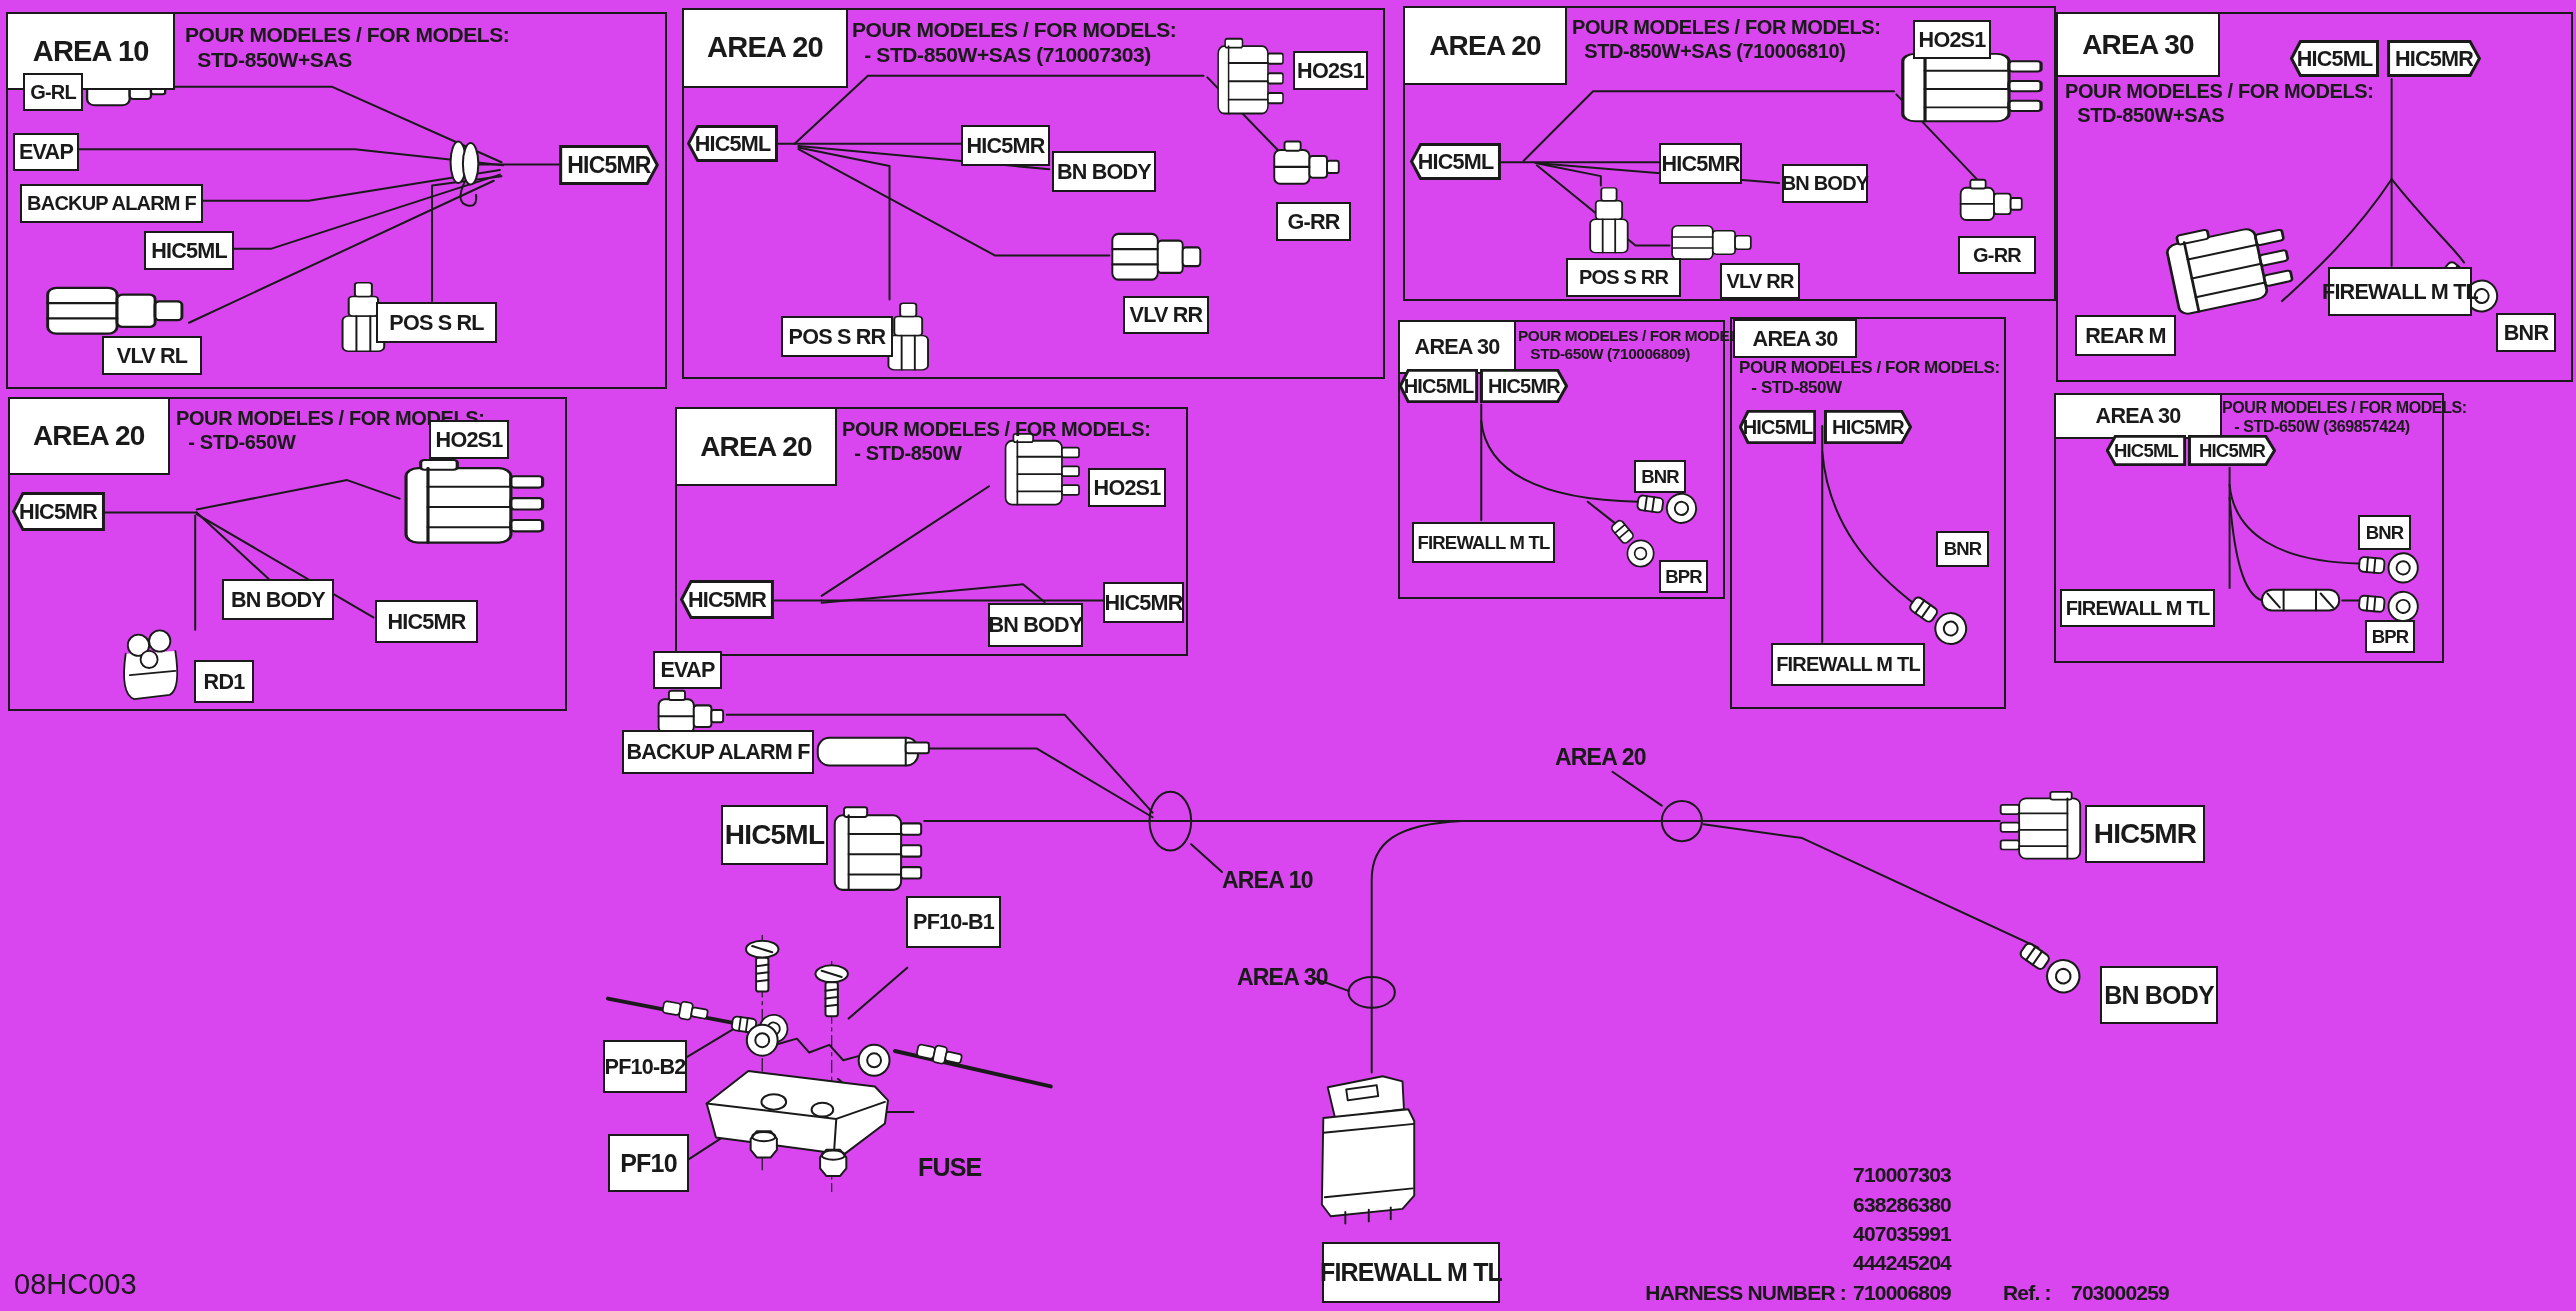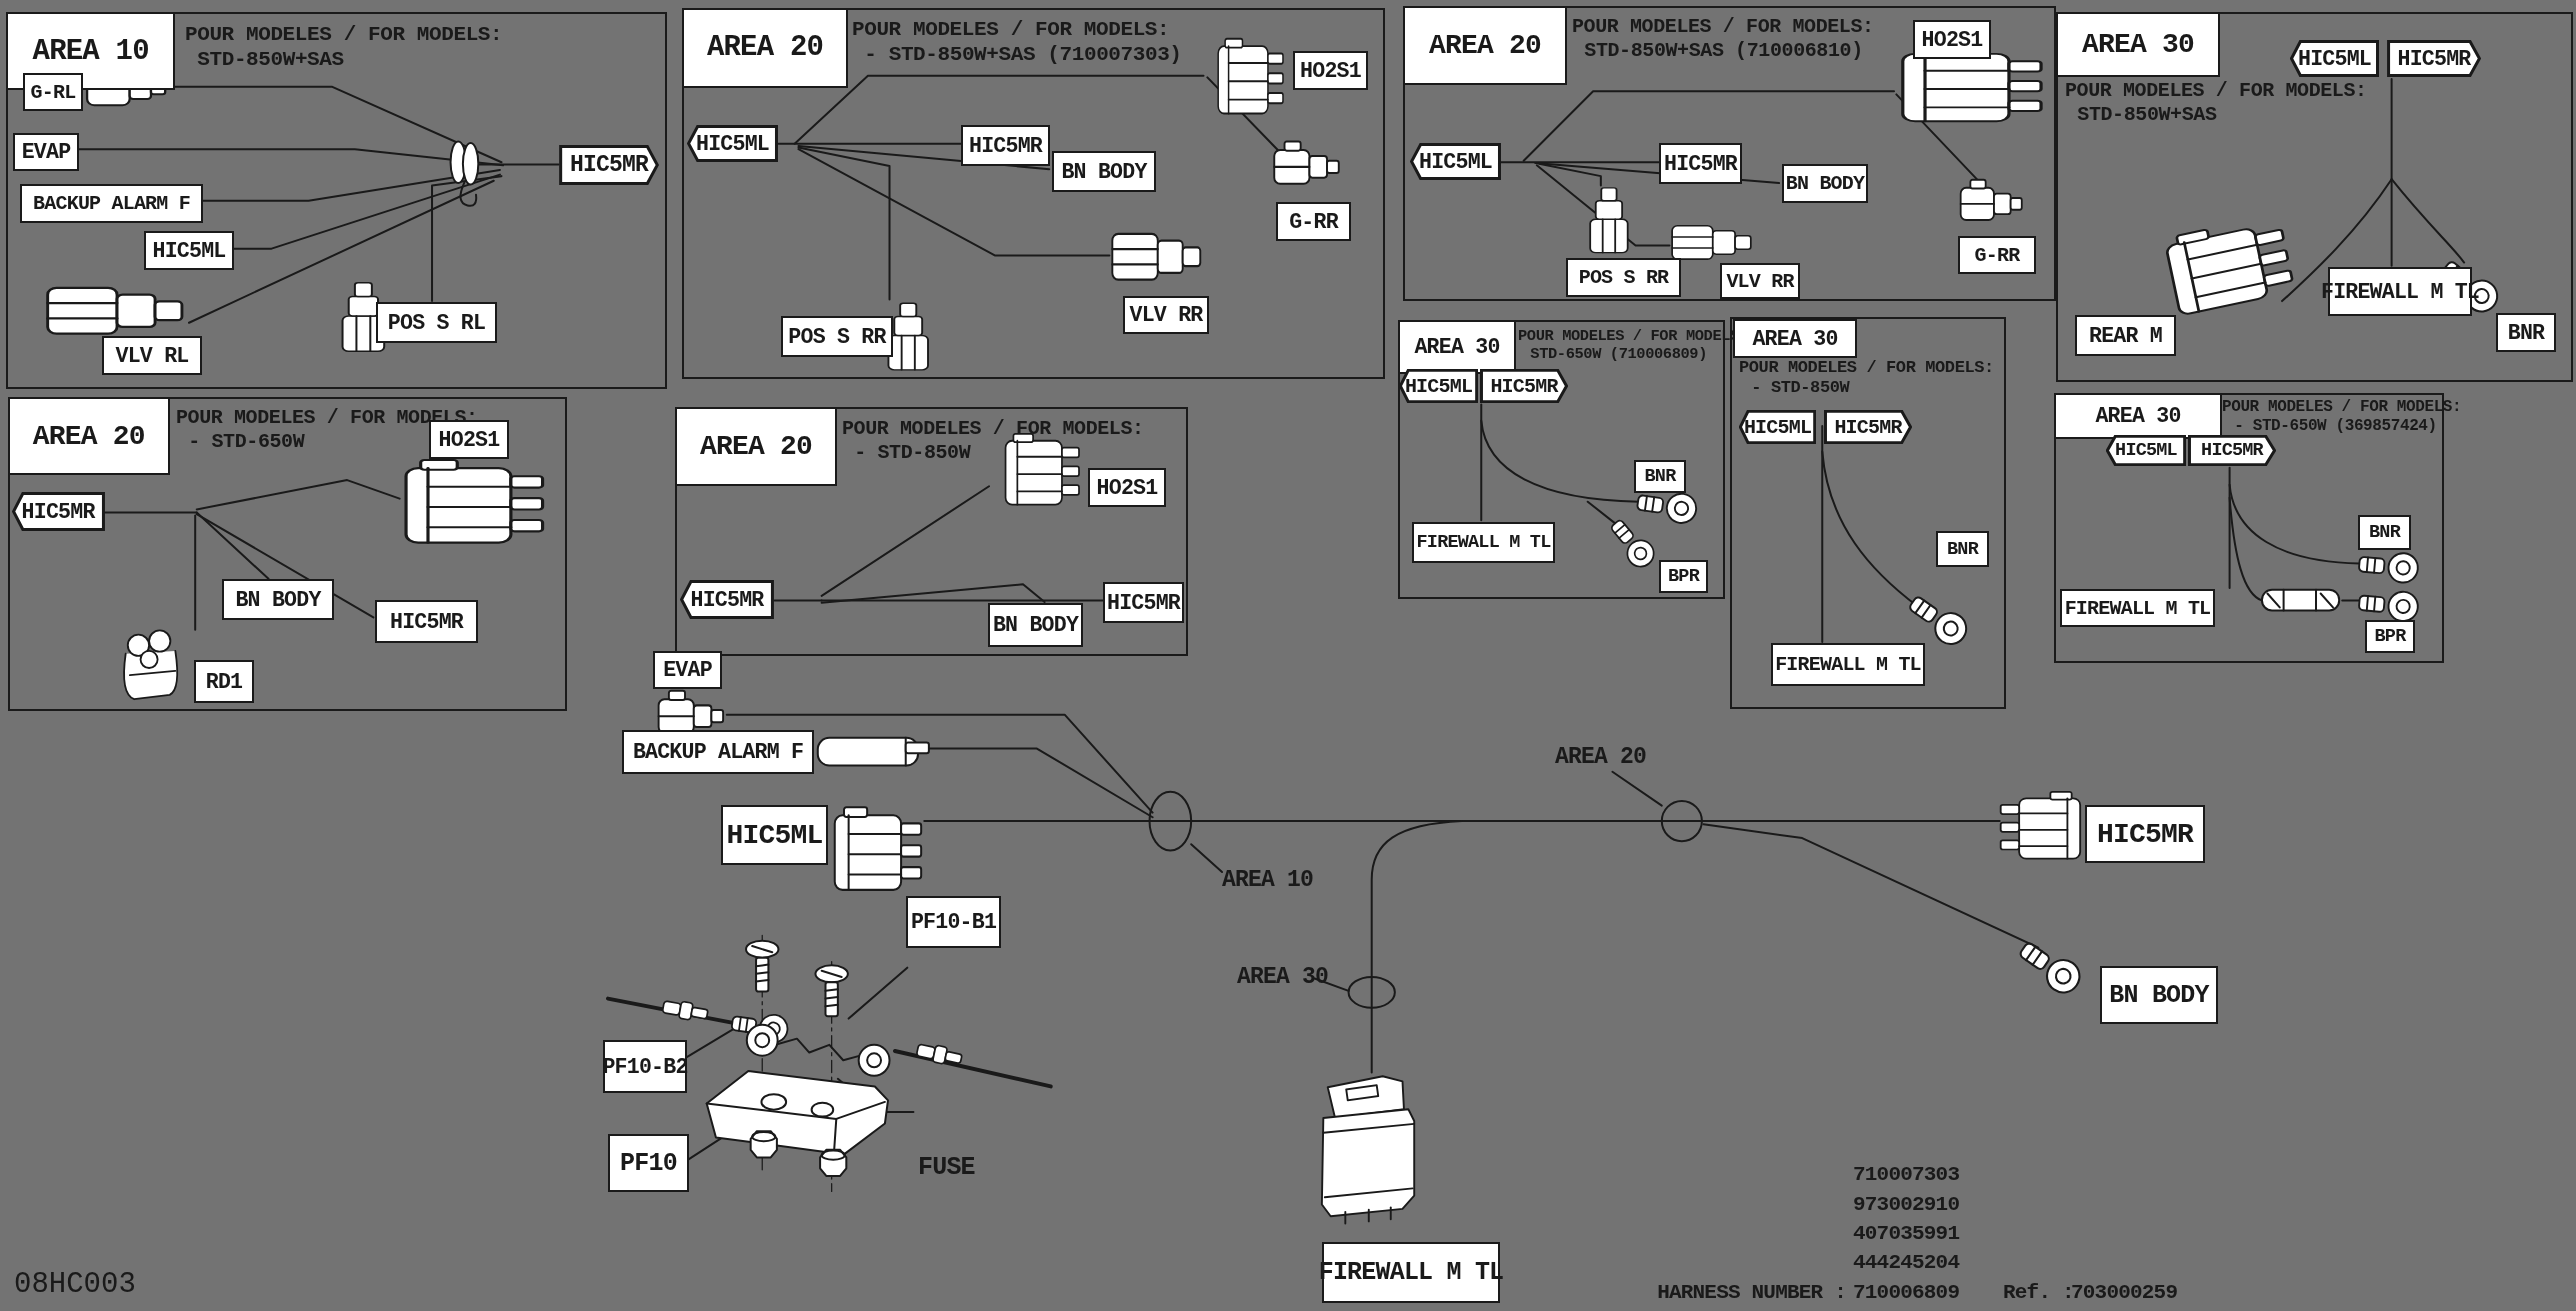--- a/index.html
+++ b/index.html
@@ -1,17 +1,17 @@
 <!DOCTYPE html>
 <html style="font-size:12.3px"><head>
 <meta charset="utf-8">
 <style>
   html,body{margin:0;padding:0;background:#fff}
-  #stage{position:relative;width:2576px;height:1312px;background:#737373;
-         font-family:Liberation Mono, monospace;color:#1a1a1a;overflow:hidden}
+  #stage{position:relative;width:2576px;height:1312px;background:#d946ef;
+         font-family:Liberation Sans, sans-serif;color:#1a1a1a;overflow:hidden}
   #art{position:absolute;left:0;top:0}
   #art path,#art rect,#art circle,#art ellipse,#art line,#art polygon{
       stroke:#1a1a1a;fill:none;stroke-width:2.6;stroke-linecap:round;stroke-linejoin:round}
   #art .wf{fill:#fff}
   #art .thick{stroke-width:5}
   #art .cl{stroke-width:1.6;stroke-dasharray:16 6 4 6}
   .panel{position:absolute;border:2.3px solid #1a1a1a}
   .tbox{position:absolute;border:2.3px solid #1a1a1a;background:#fff;display:flex;
         align-items:center;justify-content:center;font-weight:700;white-space:nowrap;letter-spacing:-0.8px}
   .lbl{position:absolute;border:2.3px solid #1a1a1a;background:#fff;display:flex;
@@ -561,21 +561,21 @@
 <div class="lbl f28" style="left:603px;top:1040px;width:80px;height:49px">
       <span>PF10-B2</span>
     </div>
 <div class="txt f32" style="left:918px;top:1153px"><span>FUSE</span></div>
 <div class="lbl f32" style="left:608px;top:1134px;width:77px;height:54px">
       <span>PF10</span>
     </div>
 
 <div class="txt f38 plain" style="left:14px;top:1268px"><span>08HC003</span></div>
 <div class="txt f27" style="left:1853px;top:1163px"><span>710007303</span></div>
-<div class="txt f27" style="left:1853px;top:1193px"><span>973002910</span></div>
+<div class="txt f27" style="left:1853px;top:1193px"><span>638286380</span></div>
 <div class="txt f27" style="left:1853px;top:1222px"><span>407035991</span></div>
 <div class="txt f27" style="left:1853px;top:1251px"><span>444245204</span></div>
 <div class="txt f27 rt" style="left:1642px;top:1281px;width:204px">
       <span>HARNESS NUMBER :</span>
     </div>
 <div class="txt f27" style="left:1853px;top:1281px"><span>710006809</span></div>
 <div class="txt f27" style="left:2003px;top:1281px"><span>Ref. :</span></div>
 <div class="txt f27" style="left:2071px;top:1281px"><span>703000259</span></div>
 
 </div>

